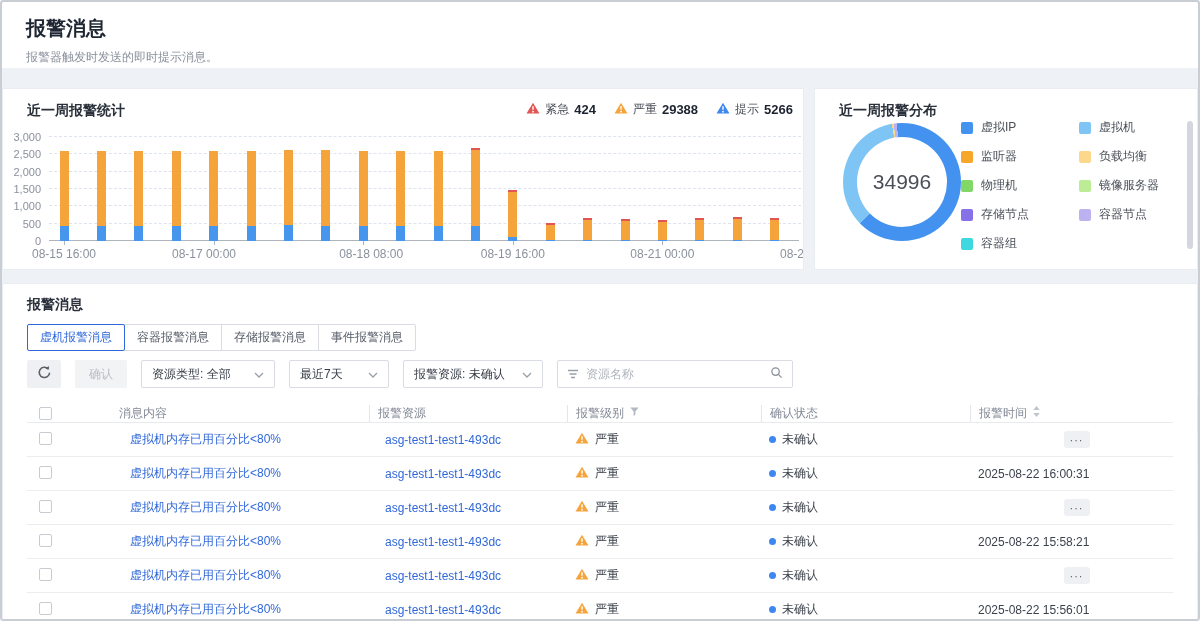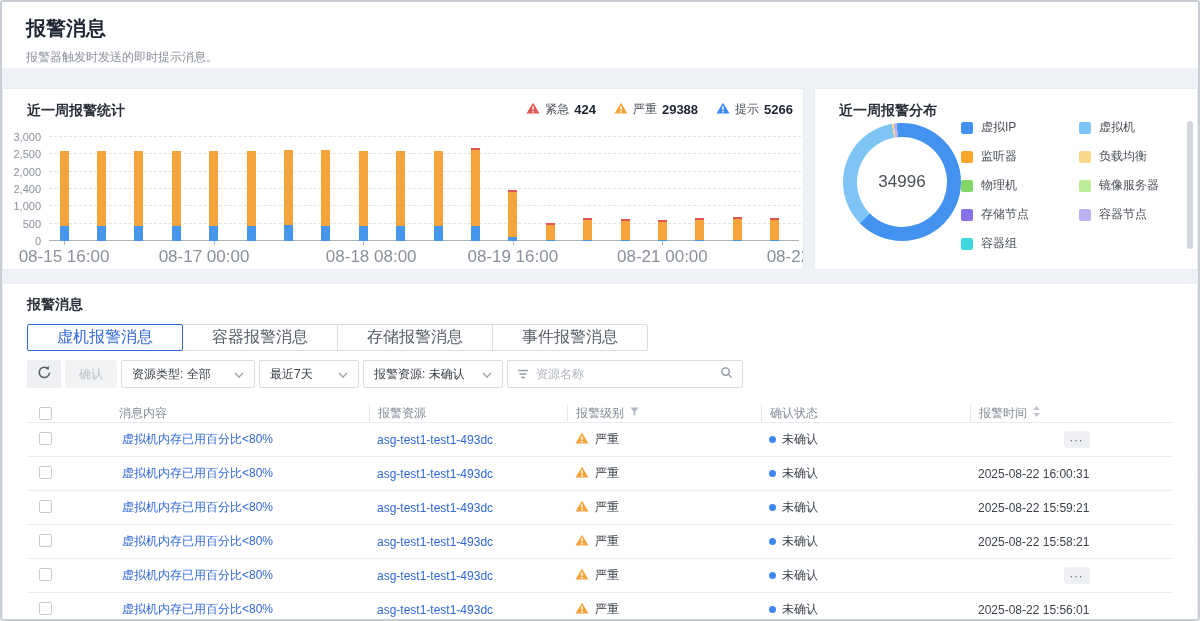--- a/index.html
+++ b/index.html
@@ -26,43 +26,43 @@
   .sleg-item b { color:#1c2330; font-size:13px; }
   
   .chart { position:absolute; left:0; right:0; top:42px; bottom:0; }
   .plot { position:absolute; left:46px; top:6px; width:750px; height:104px; }
   .gridline { position:absolute; left:0; right:-706px; height:0; border-top:1px dashed #dde3ef; }
   .gridline.axis { border-top:1px solid #aeb4bc; right:0; }
   .ylab { position:absolute; right:100%; margin-right:8px; width:40px; text-align:right;
           font-size:11px; color:#8a909c; transform:translateY(-6px); }
   .bar-stack { position:absolute; bottom:0; width:9px; display:flex; flex-direction:column-reverse; }
   .seg { width:100%; }
-  .xlab { position:absolute; top:110px; font-size:17px; color:#8a909c; white-space:nowrap; transform:translateX(-50%); }
+  .xlab { position:absolute; top:110px; font-size:12px; color:#8a909c; white-space:nowrap; transform:translateX(-50%); }
   .xtick { position:absolute; top:104px; width:1px; height:4px; background:#aeb4bc; }
   
   .donut { position:absolute; left:28px; top:34px; width:118px; height:118px; border-radius:50%; }
   .donut-hole { position:absolute; left:14px; top:14px; width:90px; height:90px; border-radius:50%;
                 background:#fff; display:flex; align-items:center; justify-content:center;
-                font-size:17px; color:#4a4f58; }
+                font-size:21px; color:#4a4f58; }
   .dist-legend { position:absolute; left:146px; top:24px; display:grid;
                  grid-template-columns:118px 118px; grid-auto-rows:29px; align-items:center; }
   .dleg-item { display:flex; align-items:center; gap:8px; font-size:12px; color:#4a4f58; }
   .chip { width:12px; height:12px; border-radius:2px; flex:none; }
   .panel-scrollbar { position:absolute; right:4px; top:32px; width:6px; height:128px;
                      background:#d3d7dd; border-radius:3px; }
   
   .messages { background:#fff; border:1px solid #e9ecf1; margin-top:13px; height:340px; padding:12px 24px 0; }
   .sec-title { font-size:14px; font-weight:bold; color:#2b313b; }
   .tabs { display:flex; margin-top:10px; }
-  .tab { height:27px; padding:0 29px; display:flex; align-items:center; font-size:16px; color:#555b66;
+  .tab { height:27px; padding:0 12px; display:flex; align-items:center; font-size:12px; color:#555b66;
          background:#fff; border:1px solid #d9dce2; margin-left:-1px; cursor:pointer; position:relative; }
   .tab:first-child { margin-left:0; border-radius:2px 0 0 2px; }
   .tab:last-child { border-radius:0 2px 2px 0; }
   .tab.active { color:#3068d9; border-color:#3068d9; z-index:2; border-radius:2px; }
-  .toolbar { display:flex; align-items:center; gap:4px; margin-top:9px; }
+  .toolbar { display:flex; align-items:center; gap:14px; margin-top:9px; }
   .icon-btn { width:34px; height:28px; background:#eef0f3; border:none; border-radius:2px;
               display:flex; align-items:center; justify-content:center; cursor:pointer; }
   .btn-disabled { height:28px; padding:0 14px; background:#f2f3f5; border:none; border-radius:2px;
                   font-size:12px; color:#b8bdc6; }
   .select { height:28px; border:1px solid #d9dce2; border-radius:2px; background:#fff;
             display:flex; align-items:center; gap:10px; padding:0 10px; font-size:12px; color:#363c46; cursor:pointer; }
   .searchbox { height:28px; width:236px; border:1px solid #d9dce2; border-radius:2px; background:#fff;
                display:flex; align-items:center; padding:0 9px; gap:7px; }
   .searchbox input { border:none; outline:none; flex:1; font-size:12px; color:#363c46;
                      font-family:"Liberation Sans","DejaVu Sans",sans-serif; }
@@ -72,21 +72,21 @@
   .trow { display:grid; grid-template-columns:70px 244px 184px 180px 195px 213px 1fr; align-items:center;gap:14px; }
   .thead { height:27px; font-size:12px; color:#828996; border-bottom:1px solid #e8eaee; }
   .thead .cell { display:flex; align-items:center; gap:5px; }
   .hsep { border-left:1px solid #e3e6ea; }
   .trow.body { height:34px; border-bottom:1px solid #ebedf0; font-size:12px; color:#3c424c; }
   .cell { padding-left:8px; }
   .cell.c-check { padding-left:12px; }
   .cell.c-msg { padding-left:11px; }
   .cell.c-act { display:flex; justify-content:center; padding-left:0; }
   .cb { width:13px; height:13px; border:1px solid #c6ccd4; border-radius:2px; background:#fff; display:inline-block; cursor:pointer; }
-  .link { color:#3068d9; cursor:pointer; text-decoration:none; }
+  .link { color:#3068d9; cursor:pointer; text-decoration:none;margin-left:8px; }
   .lvl, .status { display:flex; align-items:center; gap:6px; }
   .dot { width:7px; height:7px; border-radius:50%; background:#3e86f0; display:inline-block; }
   .more-btn { width:26px; height:17px; background:#eef0f3; border:none; border-radius:3px; color:#555b66;
               font-size:11px; line-height:10px; letter-spacing:1px; cursor:pointer; }
   .tri { flex:none; }
 </style>
 </head>
 <body>
 
 <div class="page-header">
@@ -132,21 +132,21 @@
           <div class="gridline axis" style="bottom: 0px;">
             <div class="ylab">0</div>
           </div>
           <div class="gridline" style="bottom: 17.3333px;">
             <div class="ylab">500</div>
           </div>
           <div class="gridline" style="bottom: 34.6667px;">
             <div class="ylab">1,000</div>
           </div>
           <div class="gridline" style="bottom: 52px;">
-            <div class="ylab">2,400</div>
+            <div class="ylab">1,500</div>
           </div>
           <div class="gridline" style="bottom: 69.3333px;">
             <div class="ylab">2,000</div>
           </div>
           <div class="gridline" style="bottom: 86.6667px;">
             <div class="ylab">2,500</div>
           </div>
           <div class="gridline" style="bottom: 104px;">
             <div class="ylab">3,000</div>
           </div>
@@ -456,21 +456,20 @@
                 </svg></span>
               <span>严重</span>
             </span>
           </div>
           <div class="cell">
             <span class="status">
               <span class="dot"></span>
               <span>未确认</span>
             </span>
           </div>
-          <div class="cell"><span>2025-08-22 15:59:21</span></div>
           <div class="cell c-act">
             <button class="more-btn">···</button>
           </div>
         </div>
         <div class="trow body">
           <div class="cell c-check"><span class="cb"></span></div>
           <div class="cell c-msg"><a class="link">虚拟机内存已用百分比&lt;80%</a></div>
           <div class="cell"><a class="link">asg-test1-test1-493dc</a></div>
           <div class="cell">
             <span class="lvl">

